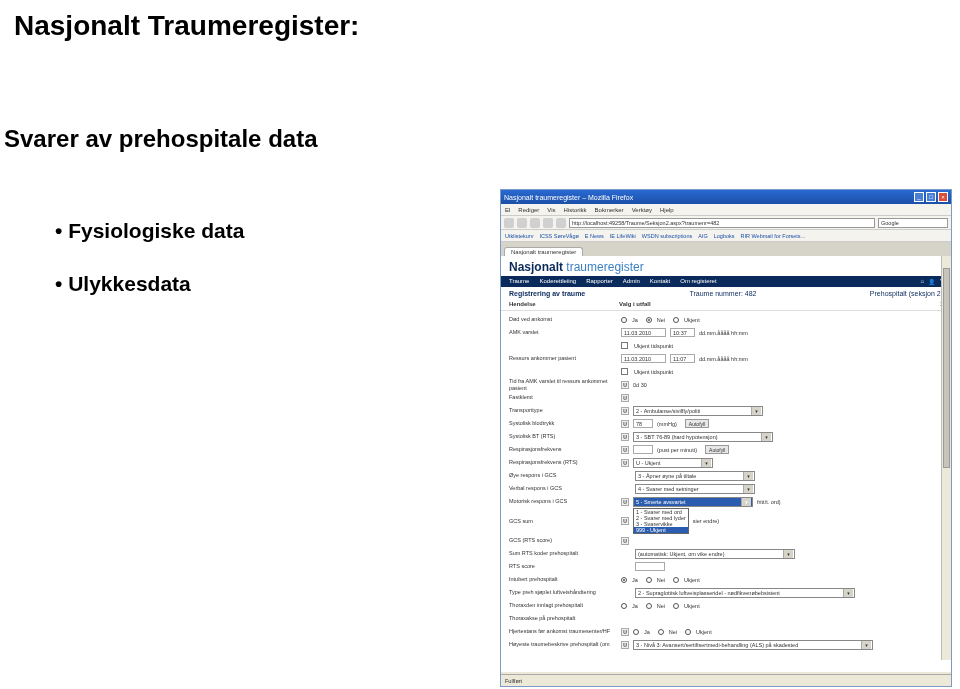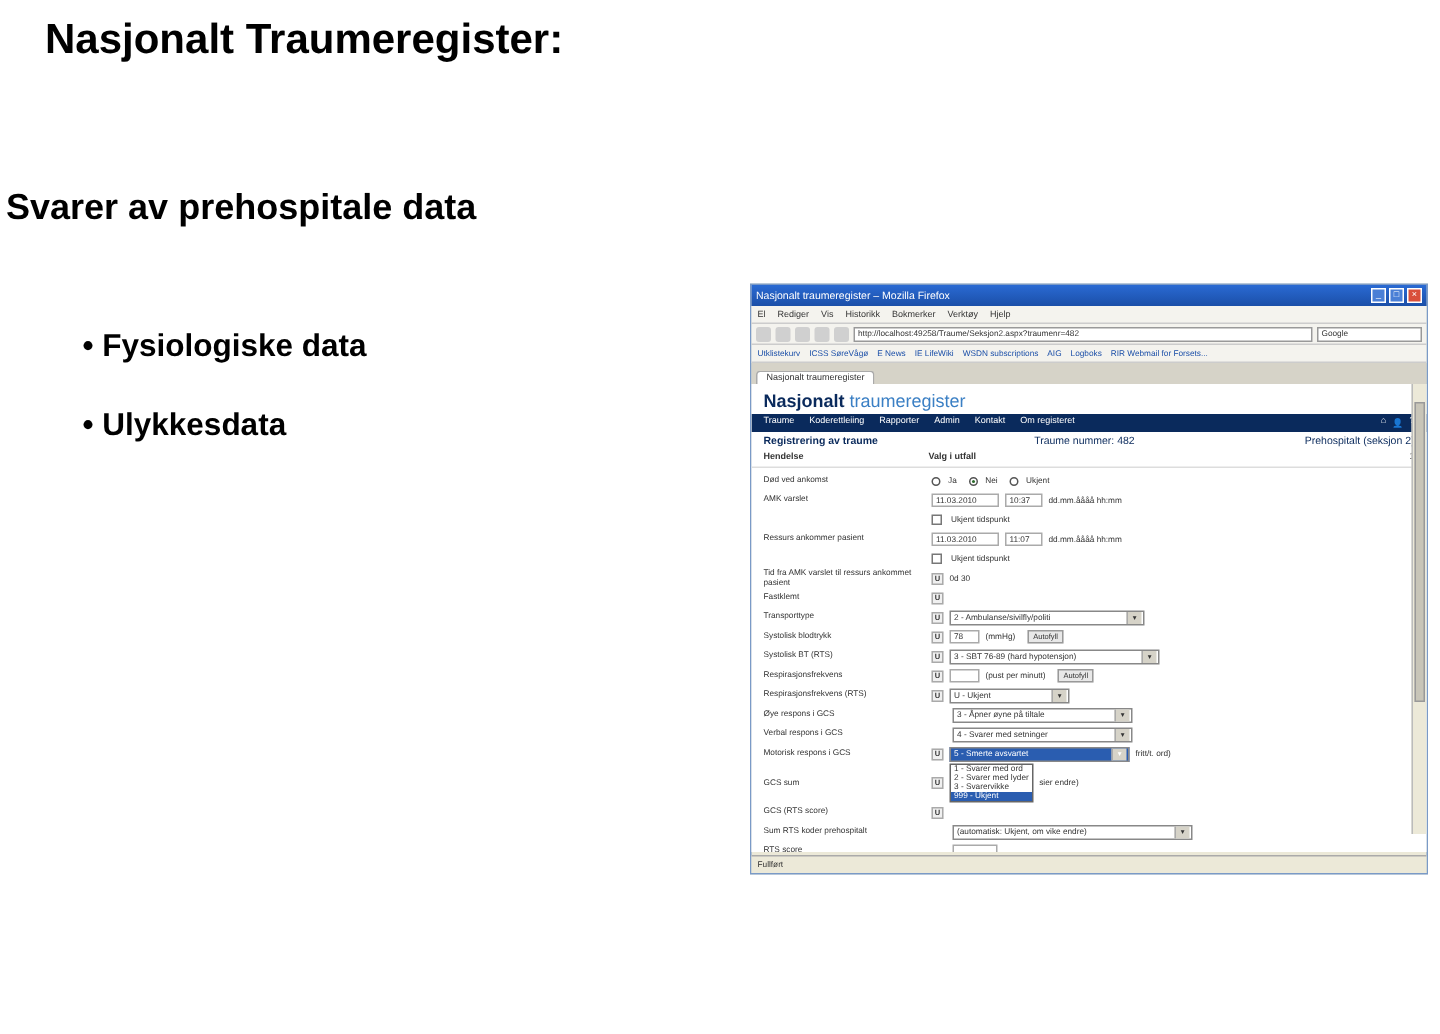--- a/index.html
+++ b/index.html
@@ -7,21 +7,21 @@
       width: 960px;
       height: 689px;
       background: #fff;
       font-family: Arial, Helvetica, sans-serif;
       position: relative;
       overflow: hidden;
     }
     .page-title {
       position: absolute;
       top: 10px;
-      left: 30px;
+      left: 14px;
       font-size: 28px;
       font-weight: bold;
       color: #000;
     }
     .subtitle {
       position: absolute;
       top: 125px;
       left: 4px;
       font-size: 24px;
       font-weight: bold;
@@ -36,21 +36,21 @@
       color: #000;
       line-height: 2.5;
     }
     .bullets li { list-style: none; }
     .bullets li::before { content: "• "; }
     .screenshot {
       position: absolute;
       top: 189px;
       left: 500px;
       width: 452px;
-      height: 394px;
+      height: 498px;
       border: 1px solid #7a9ac7;
       background: #ece9d8;
       font-size: 6px;
       color: #333;
     }
     .titlebar {
       height: 14px;
       background: linear-gradient(#2a6ad3, #1b4fa8);
       color: #fff;
       display: flex;

